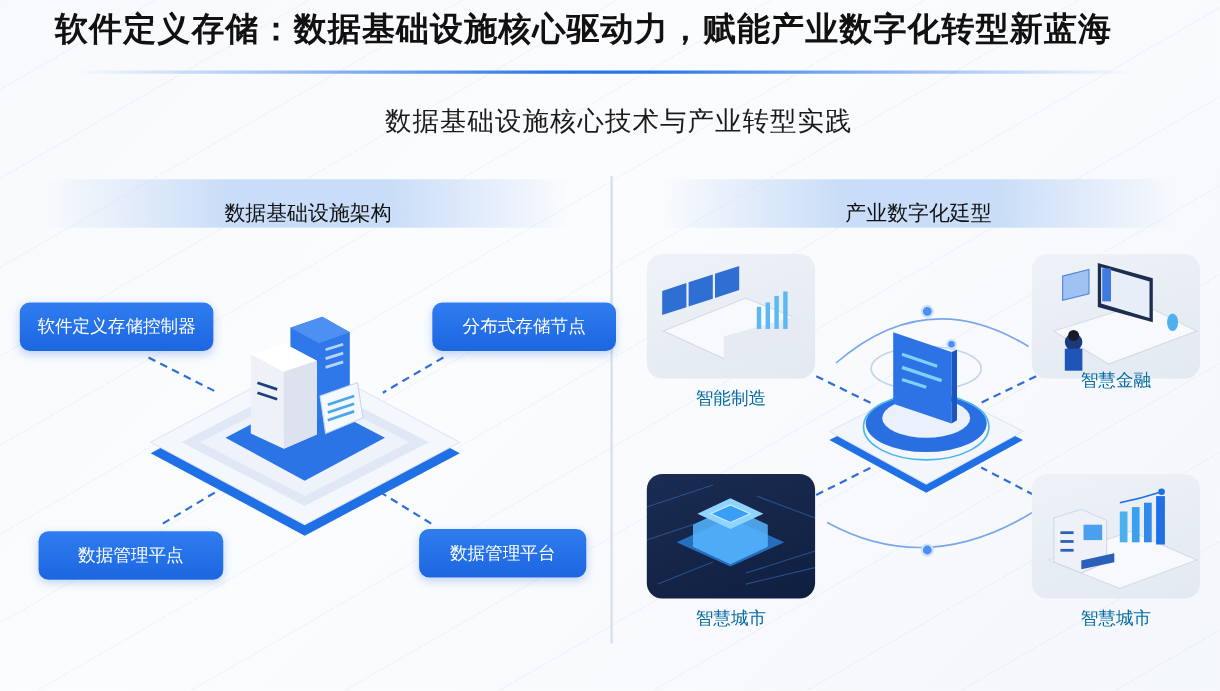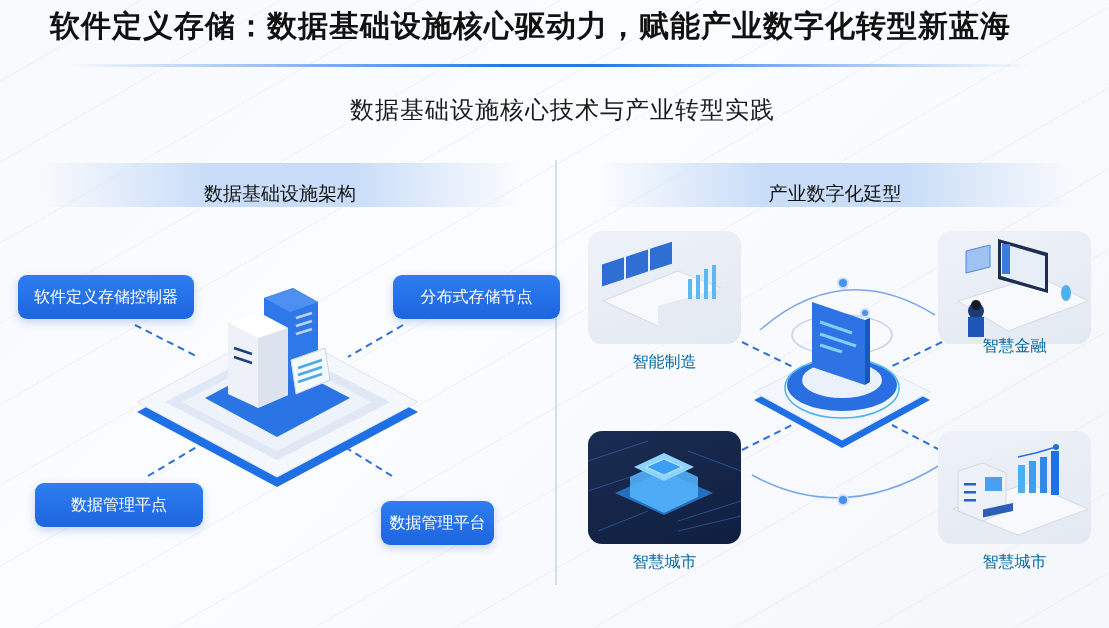--- a/index.html
+++ b/index.html
@@ -125,21 +125,21 @@
 
 <div class="tag-btn" style="left:18px;top:275px;width:176px;">
   <span>软件定义存储控制器</span>
 </div>
 <div class="tag-btn" style="left:393px;top:275px;width:167px;">
   <span>分布式存储节点</span>
 </div>
 <div class="tag-btn" style="left:35px;top:483px;width:168px;">
   <span>数据管理平点</span>
 </div>
-<div class="tag-btn" style="left:381px;top:481px;width:113px;margin-top:20px;">
+<div class="tag-btn" style="left:381px;top:481px;width:152px;">
   <span>数据管理平台</span>
 </div>
 
 <svg style="left:0;top:0;width:1109px;height:628px;">
 
   <path d="M 760 330 Q 843 258 935 315" stroke="#7ba6ea" stroke-width="1.5" fill="none"></path>
   <path d="M 752 475 Q 843 525 940 465" stroke="#7ba6ea" stroke-width="1.5" fill="none"></path>
   <circle cx="843" cy="283" r="5" fill="#4a90f0" stroke="#cfe0fb" stroke-width="2"></circle>
   <circle cx="843" cy="500" r="5" fill="#4a90f0" stroke="#cfe0fb" stroke-width="2"></circle>
 

